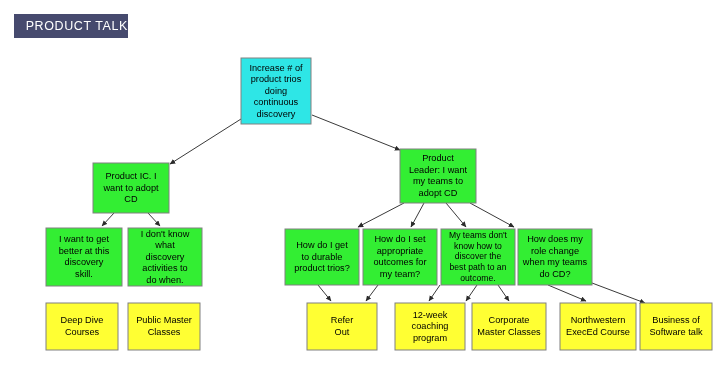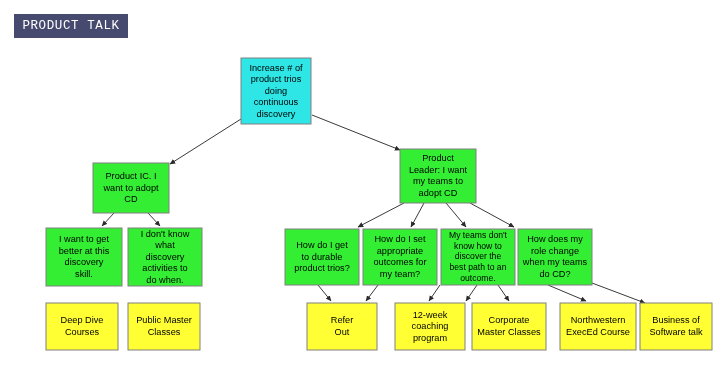--- a/index.html
+++ b/index.html
@@ -23,25 +23,25 @@
   }
   .header-badge {
     position: absolute;
     left: 14px;
     top: 14px;
     width: 114px;
     height: 24px;
     background: #464a6e;
     display: flex;
     align-items: center;
-    justify-content: center;
+    justify-content: flex-end;
     color: #ffffff;
     font-size: 12.5px;
     letter-spacing: 0.6px;
-    font-family: Liberation Mono, monospace;
+    font-family: Liberation Sans, sans-serif;
   }
   svg.diagram {
     position: absolute;
     left: 0;
     top: 0;
     width: 720px;
     height: 372px;
   }
   .node-rect {
     stroke: #808080;

